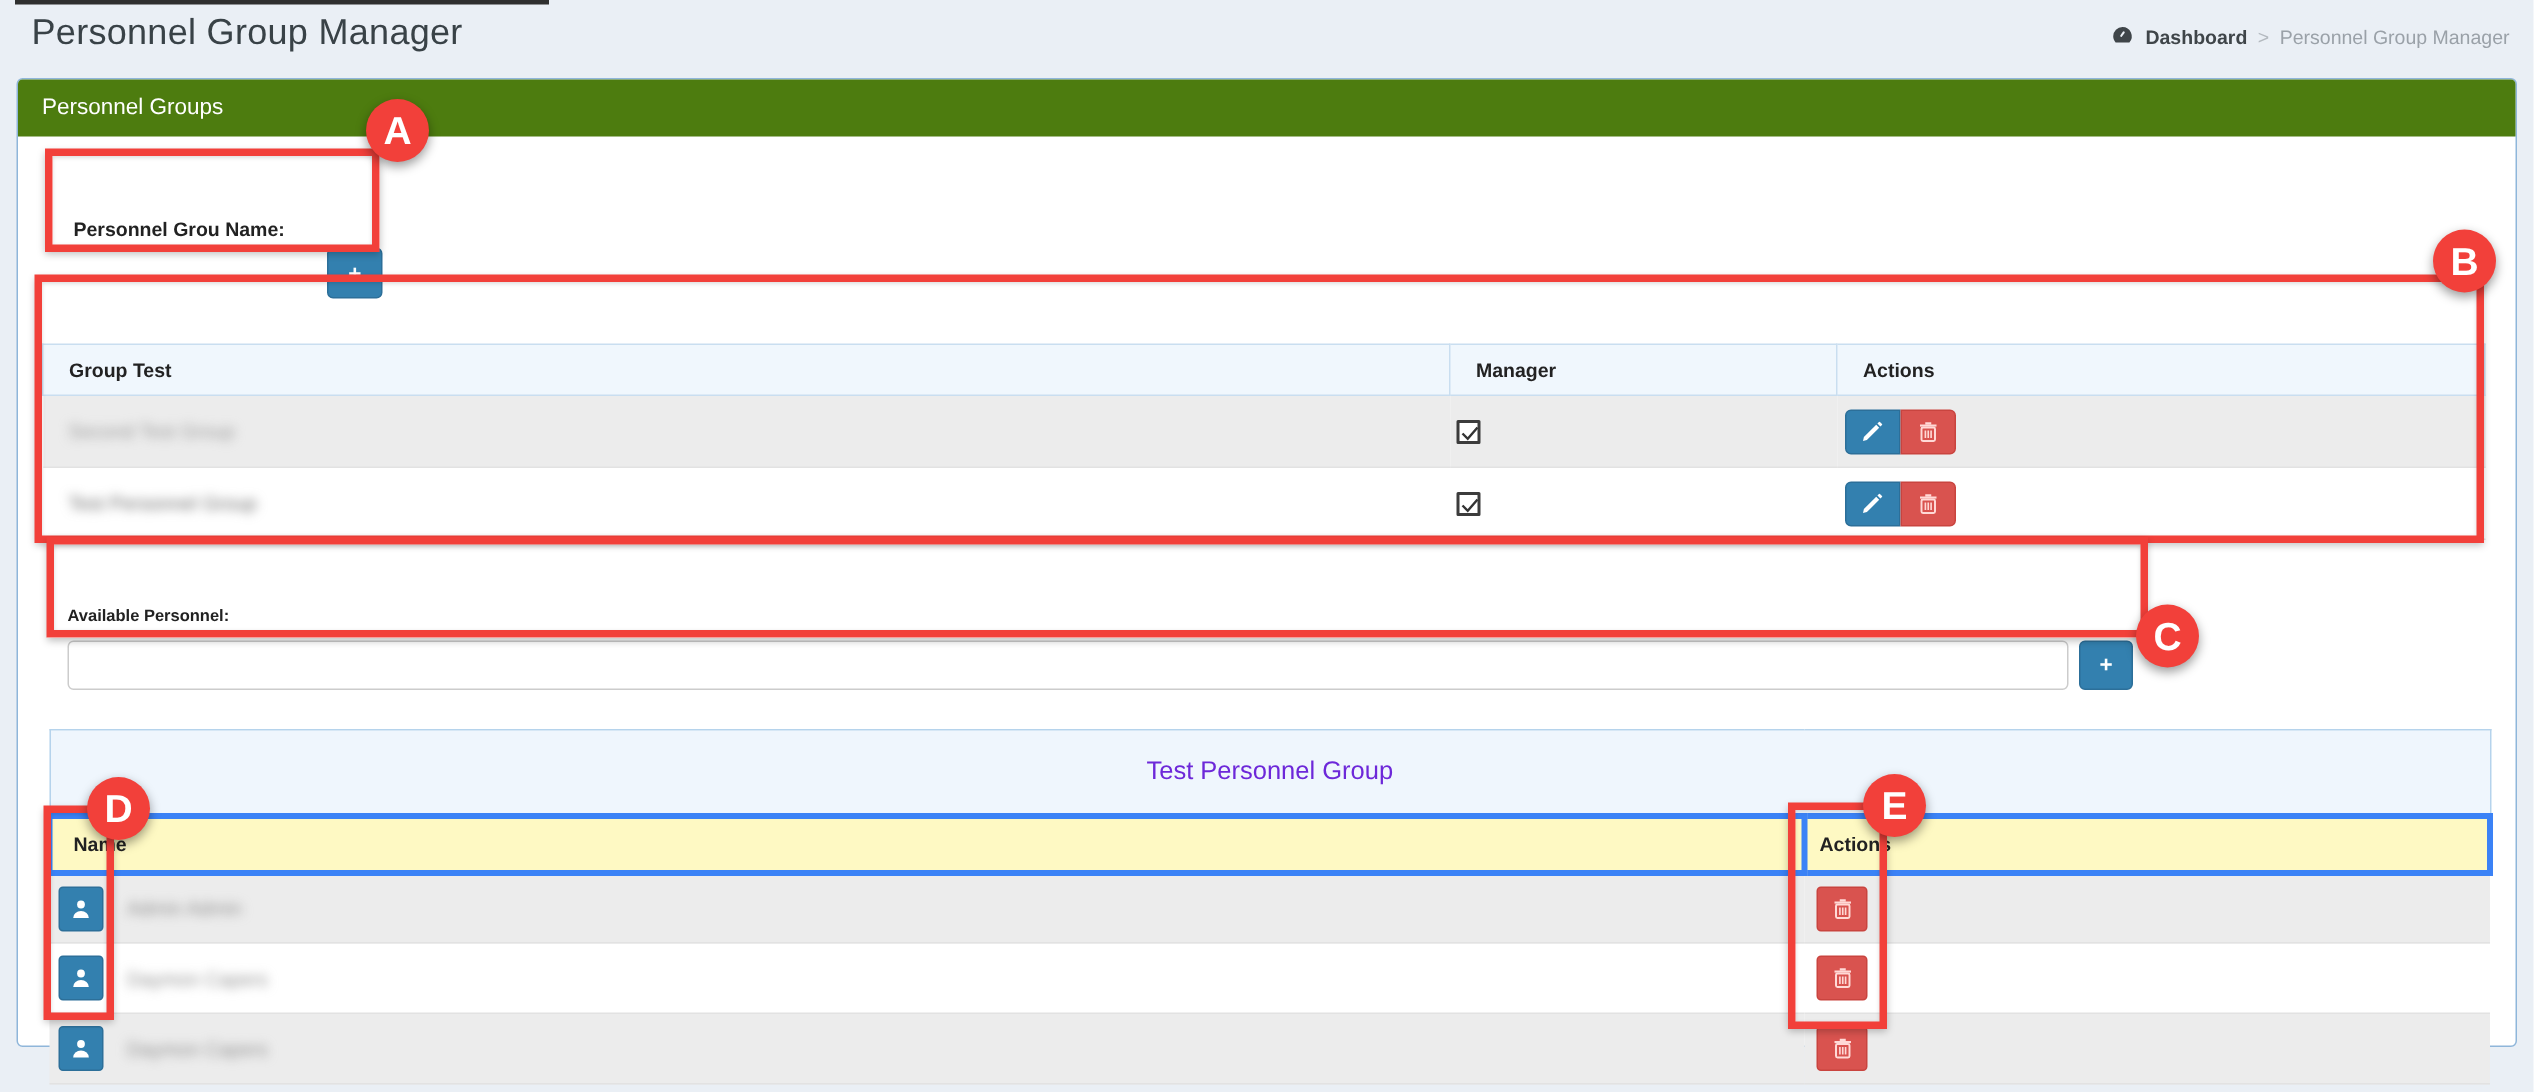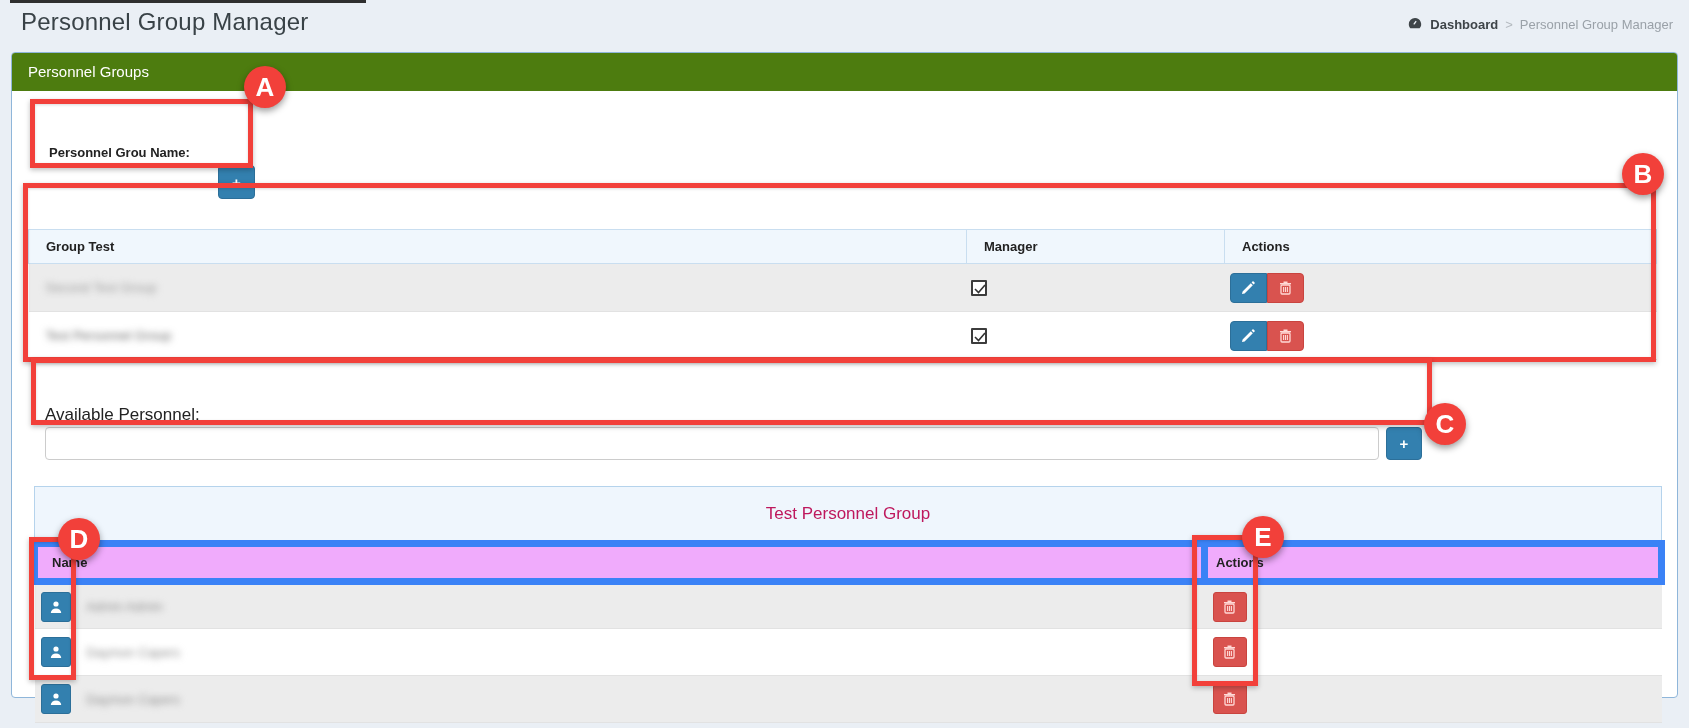--- a/index.html
+++ b/index.html
@@ -65,34 +65,34 @@
   }
   .checkbox svg { position:absolute; left:0px; top:1px; }
   .btn-group { display:inline-flex; margin-left:5px; }
   .btn-ico {
     width:37px; height:30px; border:1px solid transparent; cursor:pointer;
     display:inline-flex; align-items:center; justify-content:center;
   }
   .btn-edit { background:#3380af; border-color:#2c6f99; border-radius:4px 0 0 4px; }
   .btn-del  { background:#d9534f; border-color:#c9443f; border-radius:0 4px 4px 0; }
   
-  .form-c-label { position:absolute; left:33px; top:314px; font-size:17px; font-weight:normal; color:#222; }
+  .form-c-label { position:absolute; left:33px; top:314px; font-size:11px; font-weight:bold; color:#222; }
   .form-c-input {
     position:absolute; left:33px; top:336px; width:1334px; height:33px;
     border:1px solid #ccc; border-radius:4px; padding:0 10px; font-size:14px;
     color:#555; font-family:"Liberation Sans",sans-serif; outline:none;
   }
   
   .personnel-table { position:absolute; left:19px; top:395px; width:1627px; }
   .personnel-table .caption-cell {
     height:57px; background:#eff6fd; border:1px solid #b5d3ec;
-    font-size:17px; font-weight:normal; color:#be185d; text-align:center;
+    font-size:17px; font-weight:normal; color:#6d28d9; text-align:center;
   }
   .personnel-table th.colhead {
-    height:38px; text-align:left; background:#f0abfc; border:7px solid #3b82f6;
+    height:38px; text-align:left; background:#fef9c3; border:4px solid #3b82f6;
     font-size:13px; color:#222;
   }
   .personnel-table th.colhead.name { padding-left:14px; }
   .personnel-table th.colhead.actions { padding-left:8px; }
   .personnel-table td { height:47px; border-bottom:1px solid #e2e2e2; }
   .personnel-table tr.stripe td { background:#ececec; }
   .btn-person {
     width:30px; height:30px; margin-left:6px; background:#3380af; border:1px solid #2c6f99;
     border-radius:3px; cursor:pointer; display:inline-flex; align-items:center; justify-content:center;
     vertical-align:middle;

